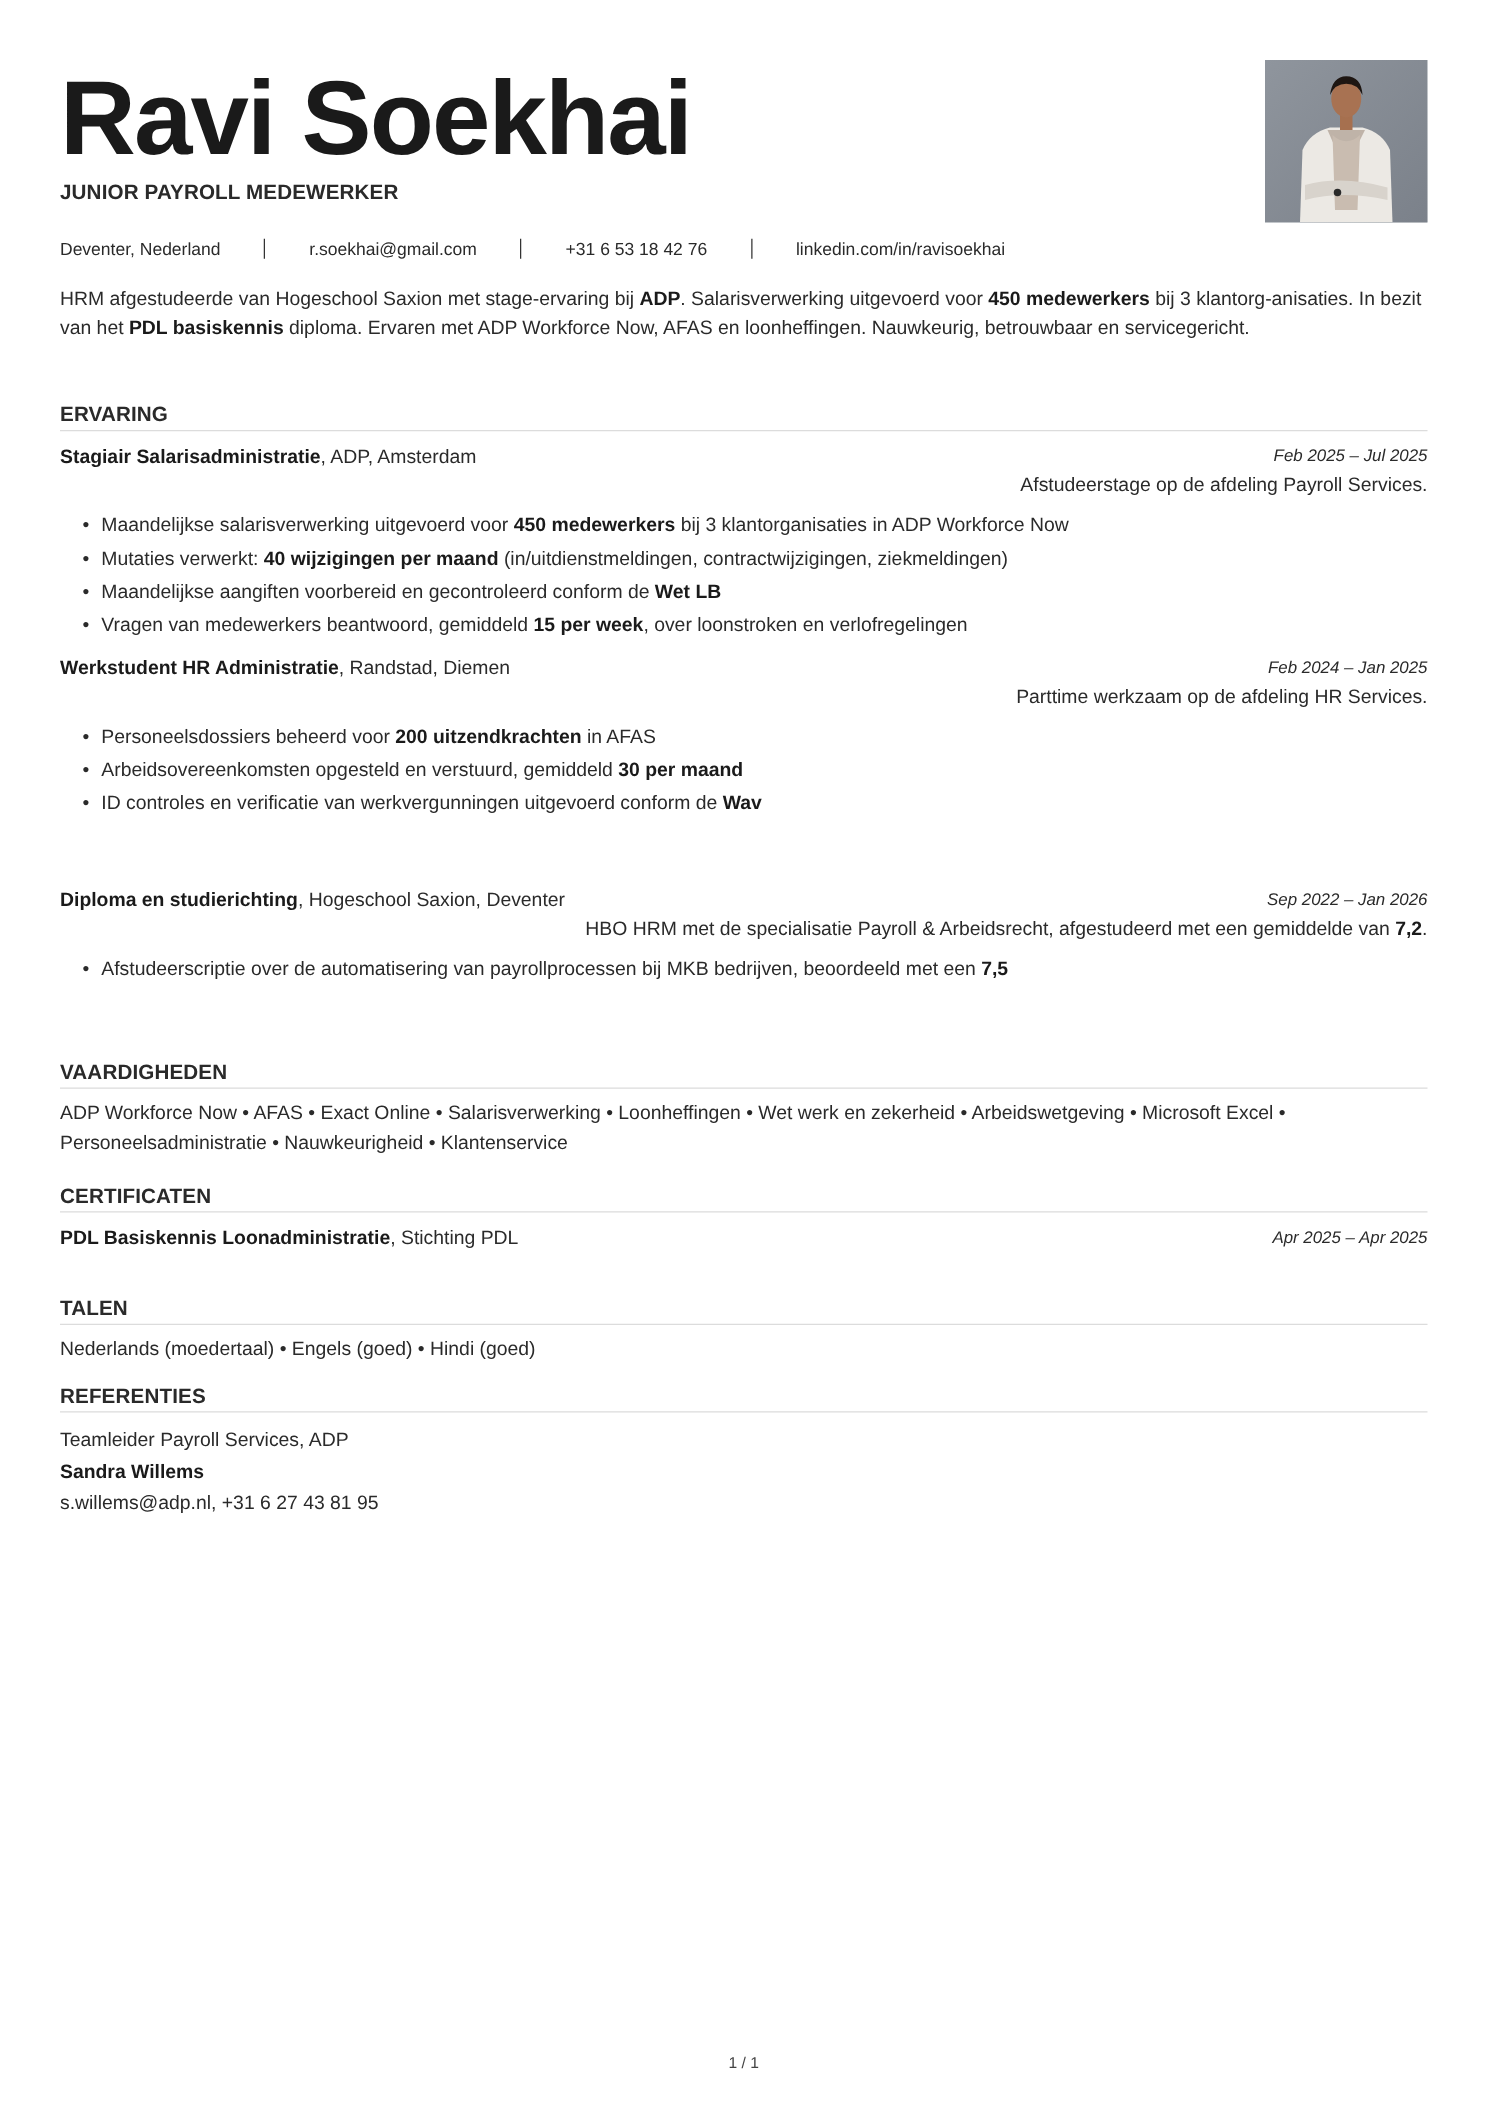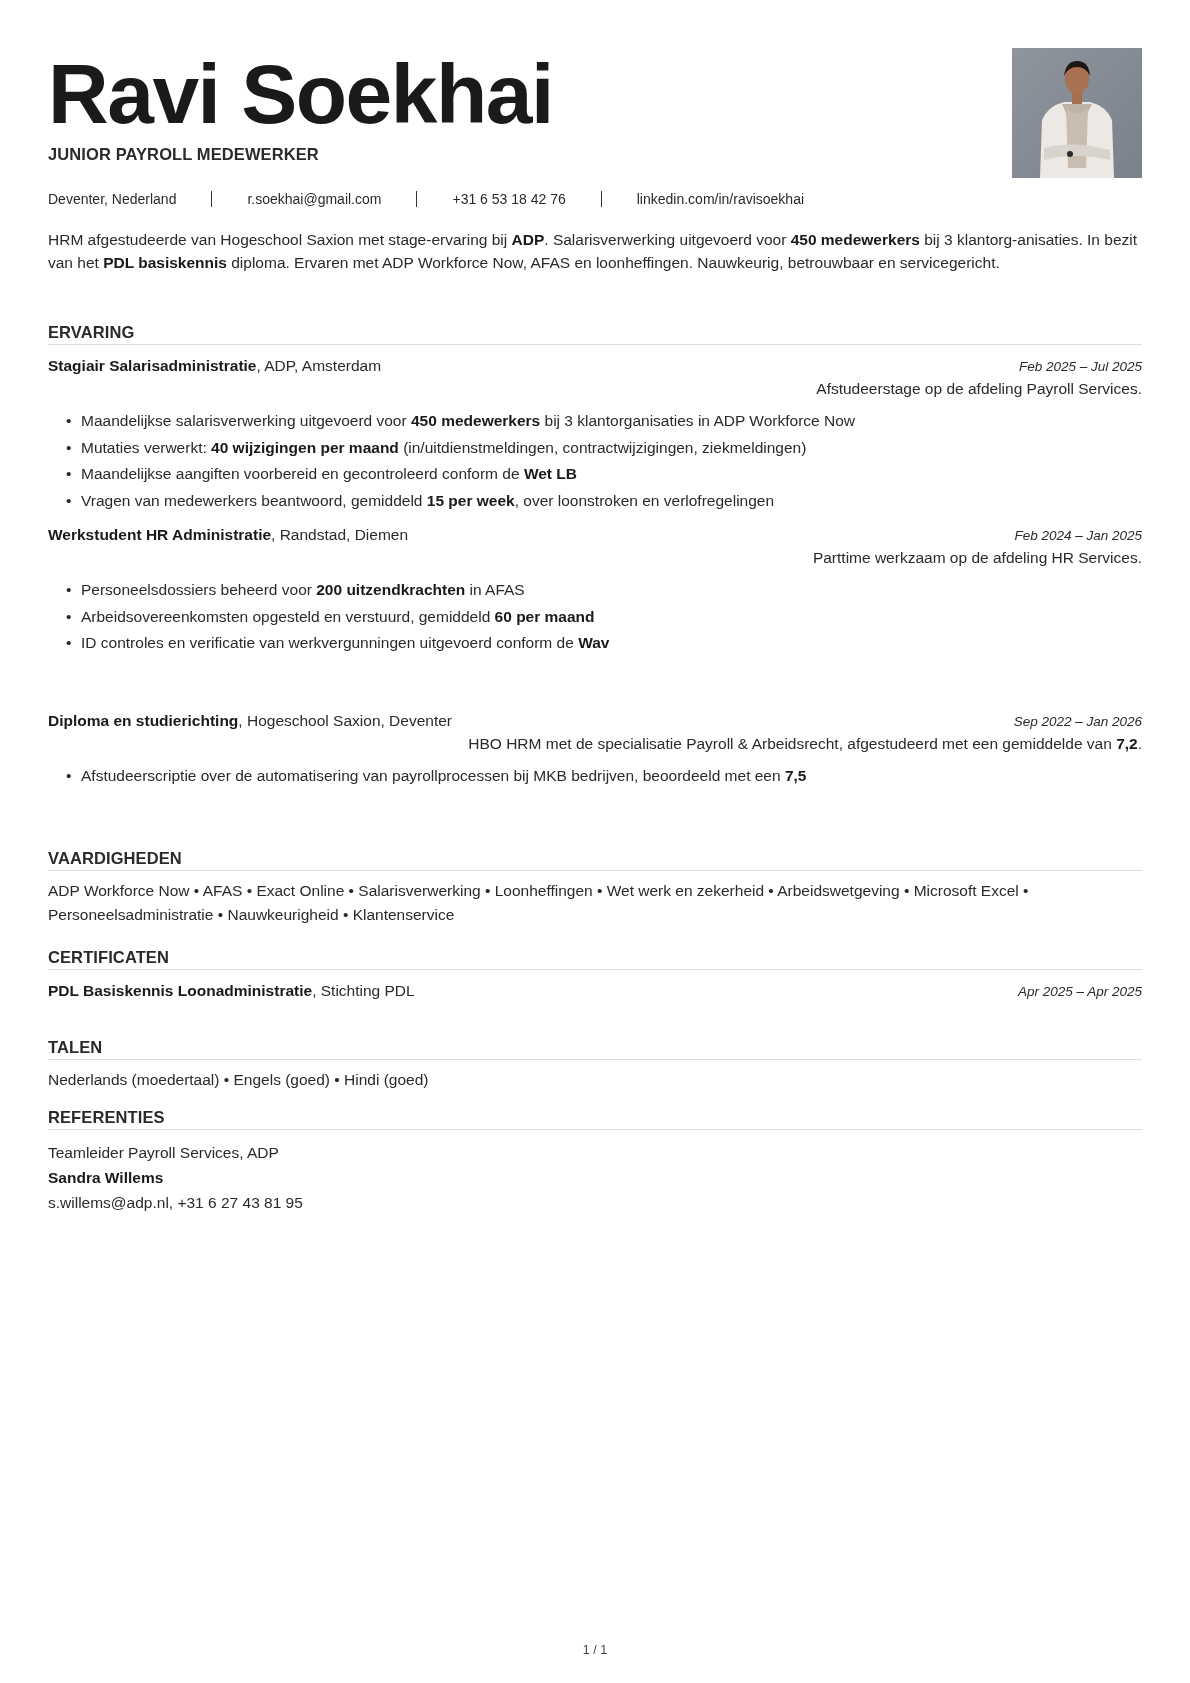--- a/index.html
+++ b/index.html
@@ -7,21 +7,21 @@
   body { font-family: "Liberation Sans", "DejaVu Sans", sans-serif; color: #1f1f1f; position: relative; overflow: hidden; }
   .name { position: absolute; left: 48px; top: 52px; font-size: 84px; font-weight: 700; letter-spacing: -1.5px; color: #1a1a1a; line-height: 1; }
   .role { position: absolute; left: 48px; top: 145px; font-size: 16.5px; font-weight: 700; color: #2a2a2a; letter-spacing: 0.1px; }
   .contact { position: absolute; left: 48px; top: 191px; font-size: 14px; color: #2a2a2a; display: flex; align-items: center; gap: 22px; }
   .contact .sep { display: inline-block; width: 1px; height: 16px; background: #333; margin: 0 13px; }
   .photo { position: absolute; left: 1012px; top: 48px; width: 130px; height: 130px; overflow: hidden; background: linear-gradient(135deg, #8e949c 0%, #9aa0a8 45%, #7f858e 100%); }
   .summary { position: absolute; left: 48px; top: 229px; width: 1094px; font-size: 15.5px; line-height: 22.5px; color: #2a2a2a; }
   b { font-weight: 700; color: #1a1a1a; }
   .section { position: absolute; left: 48px; width: 1094px; }
   .sec-title { font-size: 16.5px; font-weight: 700; color: #2a2a2a; letter-spacing: 0.1px; padding-bottom: 2px; border-bottom: 1px solid #dcdcdc; }
-  .entry-head { display: flex; justify-content: space-between; align-items: center; font-size: 15.5px; color: #2a2a2a; margin-top: 12px; }
+  .entry-head { display: flex; justify-content: space-between; align-items: flex-start; font-size: 15.5px; color: #2a2a2a; margin-top: 12px; }
   .entry-date { font-style: italic; font-size: 13.5px; color: #2a2a2a; }
   .entry-desc { font-size: 15.5px; color: #2a2a2a; margin-top: 5px; text-align: right; }
   ul.bullets { list-style: none; margin-top: 10px; margin-left: 18px; }
   ul.bullets li { font-size: 15.5px; color: #2a2a2a; line-height: 26.5px; position: relative; padding-left: 15px; }
   ul.bullets li::before { content: "•"; position: absolute; left: 0; top: 0; color: #2a2a2a; }
   .plain { font-size: 15.5px; color: #2a2a2a; line-height: 23.5px; margin-top: 8px; }
   .ref-line { font-size: 15.5px; color: #2a2a2a; line-height: 25px; }
   .footer { position: absolute; top: 1643px; left: 0; width: 1190px; text-align: center; font-size: 12.5px; color: #444; }
 </style>
 </head>
@@ -82,21 +82,21 @@
   </div>
 
   <div style="margin-top:4px;">
     <div class="entry-head">
       <span><b>Werkstudent HR Administratie</b><span>, Randstad, Diemen</span></span>
       <span class="entry-date">Feb 2024 – Jan 2025</span>
     </div>
     <div class="entry-desc">Parttime werkzaam op de afdeling HR Services.</div>
     <ul class="bullets">
       <li><span>Personeelsdossiers beheerd voor </span><b>200 uitzendkrachten</b><span> in AFAS</span></li>
-      <li><span>Arbeidsovereenkomsten opgesteld en verstuurd, gemiddeld </span><b>60 per maand</b><span></span></li>
+      <li><span>Arbeidsovereenkomsten opgesteld en verstuurd, gemiddeld </span><b>30 per maand</b><span></span></li>
       <li><span>ID controles en verificatie van werkvergunningen uitgevoerd conform de </span><b>Wav</b><span></span></li>
     </ul>
   </div>
 </div>
 
 <div class="section" style="top:700px;">
   <div class="entry-head">
     <span><b>Diploma en studierichting</b><span>, Hogeschool Saxion, Deventer</span></span>
     <span class="entry-date">Sep 2022 – Jan 2026</span>
   </div>

